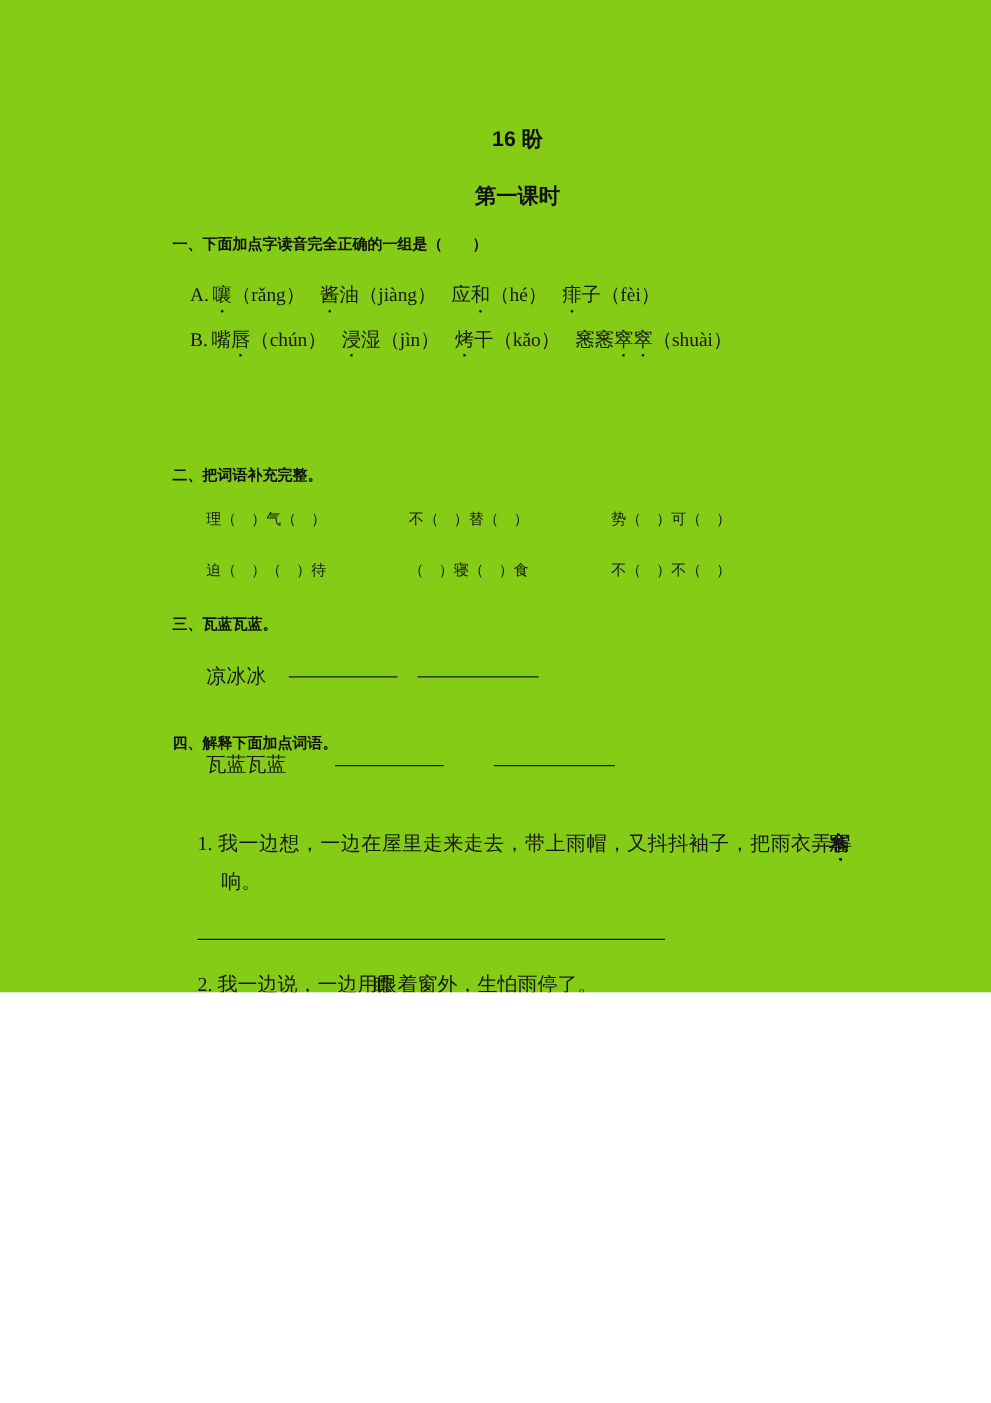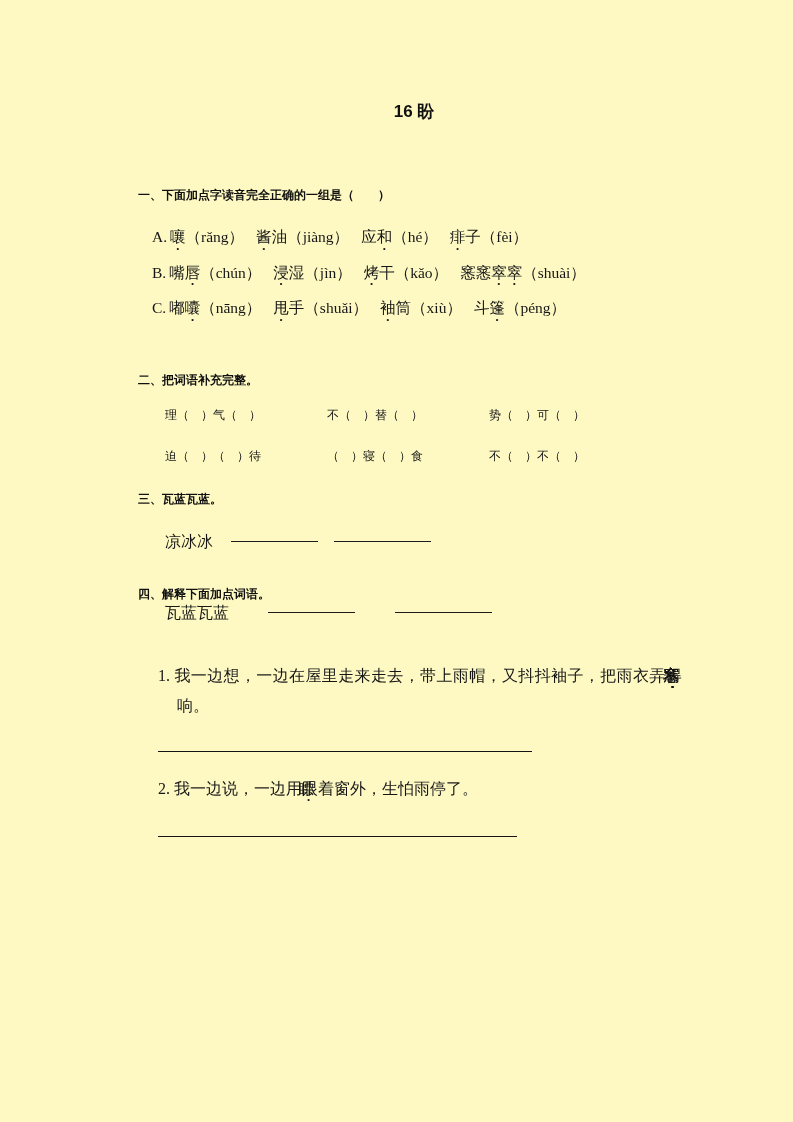--- a/index.html
+++ b/index.html
@@ -1,19 +1,19 @@
 <!DOCTYPE html>
 <html><head>
 <meta charset="utf-8">
 <style>
   html,body{margin:0;padding:0;background:#ffffff;}
   .page{
     position:relative;
-    width:793px;height:1122px;
-    background:#fef9c3;
+    width:793px;height:794px;
+    background:#84cc16;
     overflow:hidden;
     color:#161616;
     font-family:"Liberation Serif","DejaVu Serif",serif;
   }
   .center-line{
     position:absolute;left:138px;width:552px;
     text-align:center;
     font-family:"Liberation Sans","DejaVu Sans",sans-serif;
     font-weight:bold;font-size:17px;line-height:20px;
     color:#101010;
@@ -77,32 +77,30 @@
   .answer-line{position:absolute;height:0;border-top:1.5px solid #141414;}
   #answer-line-1{left:158px;top:751px;width:374px;}
   #answer-line-2{left:158px;top:836px;width:359px;}
 </style>
 </head>
 <body>
 
 <div class="page">
 
   <div class="center-line" id="doc-title">16 盼</div>
+  <div class="center-line" id="doc-subtitle">第一课时</div>
 
   <div class="heading" id="s1-heading">一、下面加点字读音完全正确的一组是（　　）</div>
 
   <div class="options">
     <div class="option">
       <span class="opt-label">A.</span><span><span class="part"><span class="dchar">嚷</span>（rǎng）</span><span class="part"><span class="dchar">酱</span>油（jiàng）</span><span class="part">应<span class="dchar">和</span>（hé）</span><span class="part"><span class="dchar">痱</span>子（fèi）</span></span>
     </div>
     <div class="option">
       <span class="opt-label">B.</span><span><span class="part">嘴<span class="dchar">唇</span>（chún）</span><span class="part"><span class="dchar">浸</span>湿（jìn）</span><span class="part"><span class="dchar">烤</span>干（kǎo）</span><span class="part">窸窸<span class="dchar">窣</span><span class="dchar">窣</span>（shuài）</span></span>
-    </div>
-    <div class="option">
-      <span class="opt-label">C.</span><span><span class="part">嘟<span class="dchar">囔</span>（nāng）</span><span class="part"><span class="dchar">甩</span>手（shuǎi）</span><span class="part"><span class="dchar">袖</span>筒（xiù）</span><span class="part">斗<span class="dchar">篷</span>（péng）</span></span>
     </div>
   </div>
 
   <div class="heading" id="s2-heading">二、把词语补充完整。</div>
 
   <div class="fill-row" id="fill-row-1">
     <span class="group">理（　）气（　）</span><span class="group">不（　）替（　）</span><span class="group">势（　）可（　）</span>
   </div>
   <div class="fill-row" id="fill-row-2">
     <span class="group">迫（　）（　）待</span><span class="group">（　）寝（　）食</span><span class="group">不（　）不（　）</span>

